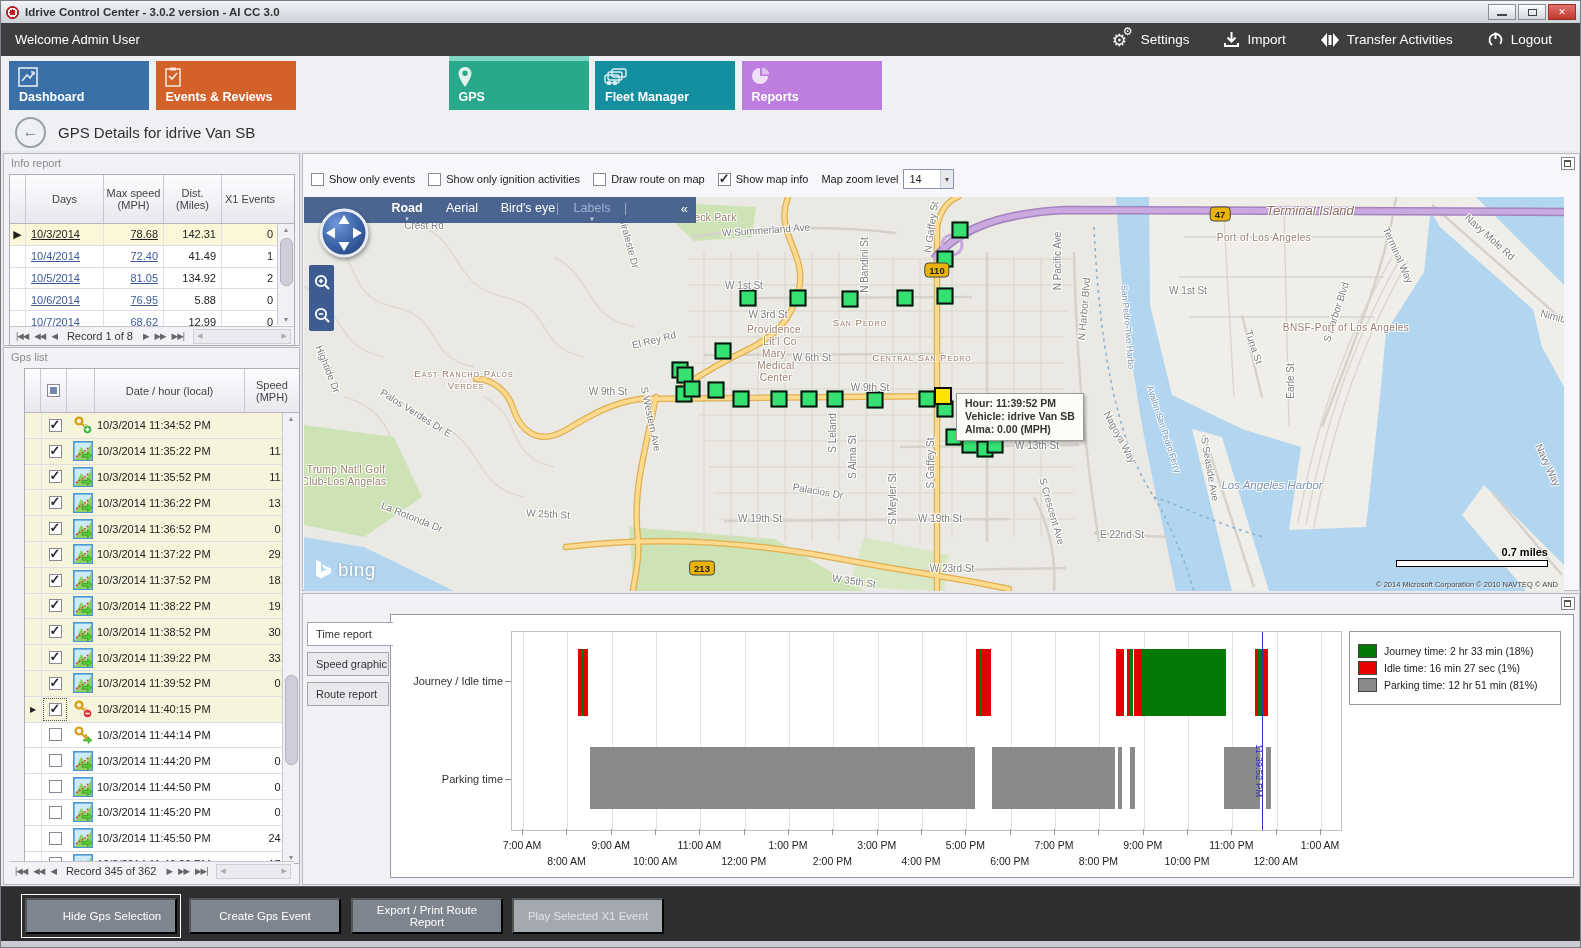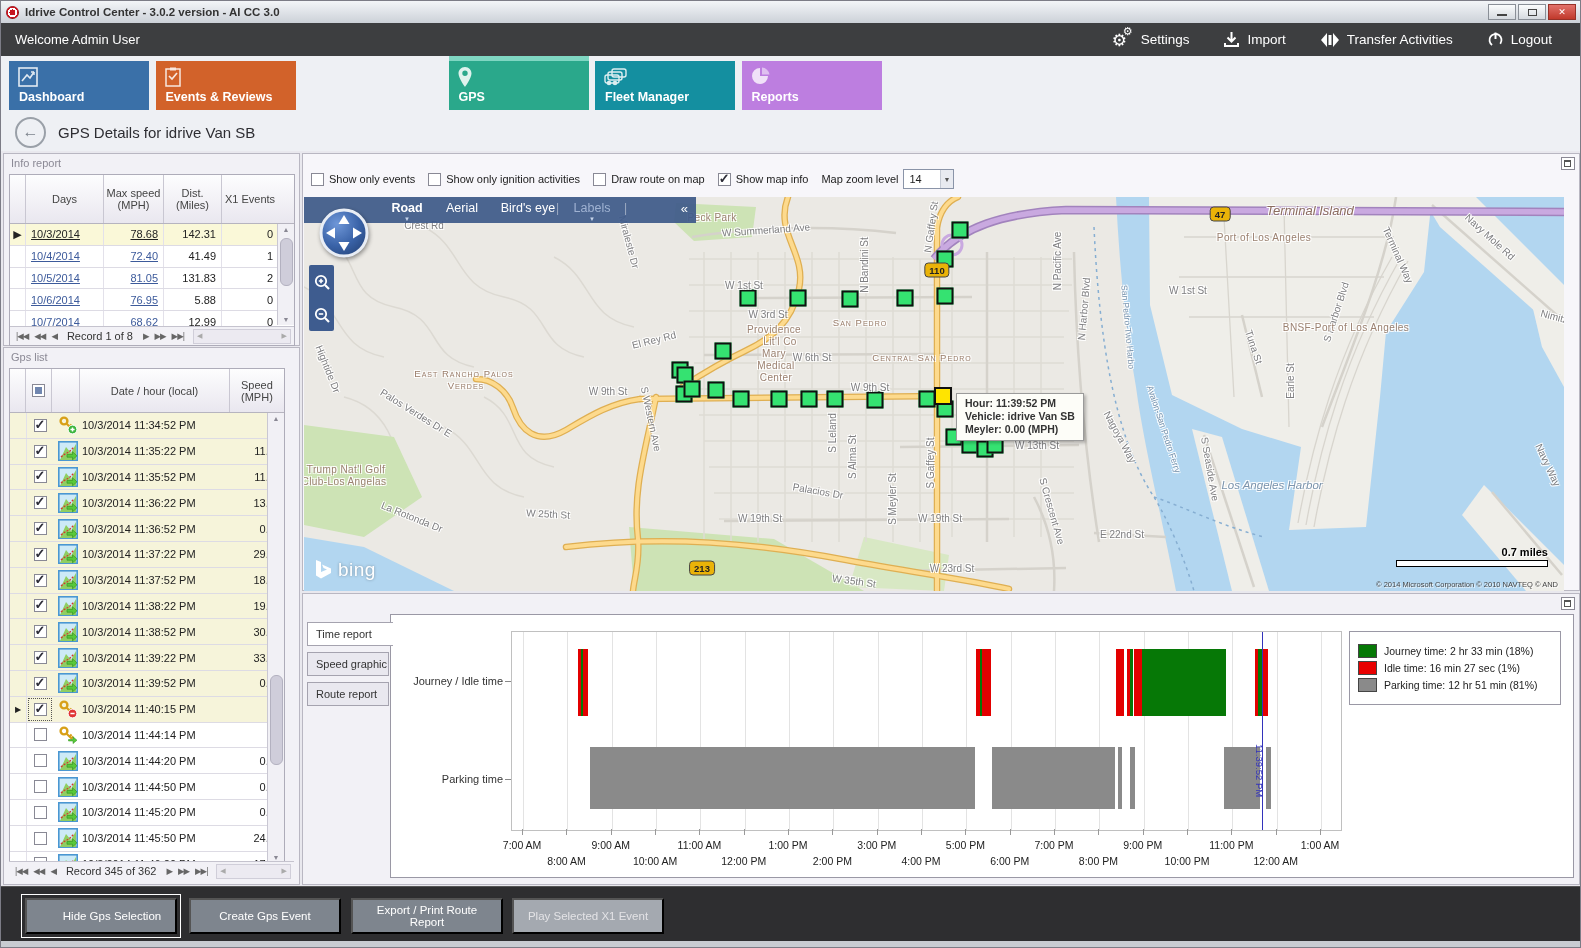--- a/index.html
+++ b/index.html
@@ -51,21 +51,21 @@
   a.glink{color:#3c5a9b;text-decoration:underline;cursor:pointer;}
   .cur a.glink{color:#222;font-weight:normal;}
   .vscroll{position:absolute;right:0;top:0;width:16px;background:#f1f0f5;border-left:1px solid #c9c7d2;}
   .vthumb{position:absolute;left:2px;width:11px;border-radius:6px;background:#cfcdda;border:1px solid #b3b1c0;}
   .vscroll .arr{position:absolute;left:0;width:100%;text-align:center;font-size:7px;color:#8a8894;}
   .pager{position:absolute;left:0;bottom:0;width:100%;height:19px;background:#f2f1f6;border-top:1px solid #c5c3ce;display:flex;align-items:center;font-size:10px;color:#555;gap:6px;padding-left:6px;box-sizing:border-box;}
   .pager .pg{font-size:8.5px;color:#666;cursor:pointer;letter-spacing:-1px;}
   .pager .ptext{font-size:11px;color:#333;margin:0 4px;}
   .hscroll{flex:1;height:13px;margin:0 3px;background:#eceaf1;border:1px solid #d0ced9;display:flex;justify-content:space-between;align-items:center;font-size:7px;color:#aaa;padding:0 3px;}
   
-  #gps-table{left:5px;top:20px;width:276px;height:496px;}
+  #gps-table{left:20px;top:20px;width:276px;height:496px;}
   #gps-head{height:43px;}
   #gps-rows{position:absolute;left:0;top:44px;right:16px;bottom:0;overflow:hidden;}
   .gpsrow{display:flex;height:25.8px;border-bottom:1px solid #dddbe4;background:#fff;align-items:center;box-sizing:border-box;}
   .gpsrow.checkedrow{background:#f6f4da;}
   .gpsrow .gutter{align-self:stretch;display:flex;align-items:center;}
   .cbcell{width:26px;flex:none;display:flex;justify-content:center;align-items:center;align-self:stretch;}
   .iconcell{width:29px;flex:none;display:flex;justify-content:center;align-items:center;}
   .dtcell{width:152px;flex:none;font-size:11px;color:#222;}
   .spcell{width:55px;flex:none;font-size:11px;color:#222;text-align:right;padding-right:8px;box-sizing:border-box;}
   .cb{width:13px;height:13px;border:1px solid #898995;background:#fff;position:relative;display:inline-block;box-sizing:border-box;}
@@ -273,21 +273,21 @@
             <div class="gcell num" style="width:56px;border-right:none;">1</div>
           </div>
           <div class="grow" style="height: 20.8px;">
             <div class="gcell gutter"></div>
             <div class="gcell" style="width:78px;">
               <a class="glink">10/5/2014</a>
             </div>
             <div class="gcell num" style="width:60px;">
               <a class="glink">81.05</a>
             </div>
-            <div class="gcell num" style="width:58px;">131.83</div>
+            <div class="gcell num" style="width:58px;">134.92</div>
             <div class="gcell num" style="width:56px;border-right:none;">2</div>
           </div>
           <div class="grow" style="height: 20.8px;">
             <div class="gcell gutter"></div>
             <div class="gcell" style="width:78px;">
               <a class="glink">10/6/2014</a>
             </div>
             <div class="gcell num" style="width:60px;">
               <a class="glink">76.95</a>
             </div>
@@ -789,21 +789,21 @@
         <svg width="18" height="18" viewBox="0 0 18 18">
           <circle cx="8" cy="8" r="5.2" stroke="#fff" stroke-width="1.8" fill="none"></circle>
           <path d="M12 12 L16 16" stroke="#fff" stroke-width="2.2"></path>
           <path d="M5.8 8 H10.2" stroke="#fff" stroke-width="1.6"></path>
         </svg>
       </div>
 
       <div id="tooltip">
         <div>Hour: 11:39:52 PM</div>
         <div>Vehicle: idrive Van SB</div>
-        <div>Meyler: 0.00 (MPH)</div>
+        <div>Alma: 0.00 (MPH)</div>
       </div>
 
       <div id="binglogo">
         <svg width="20" height="22" viewBox="0 0 20 22">
             <path d="M2 1 L7 3 L7 13 L13 10.5 L9.5 9 L8 5.5 L17 9.5 L17 14 L7 19.5 L2 16.5 Z" fill="#fff"></path>
           </svg>
         <span>bing</span>
       </div>
 
       <div id="scalebox">

